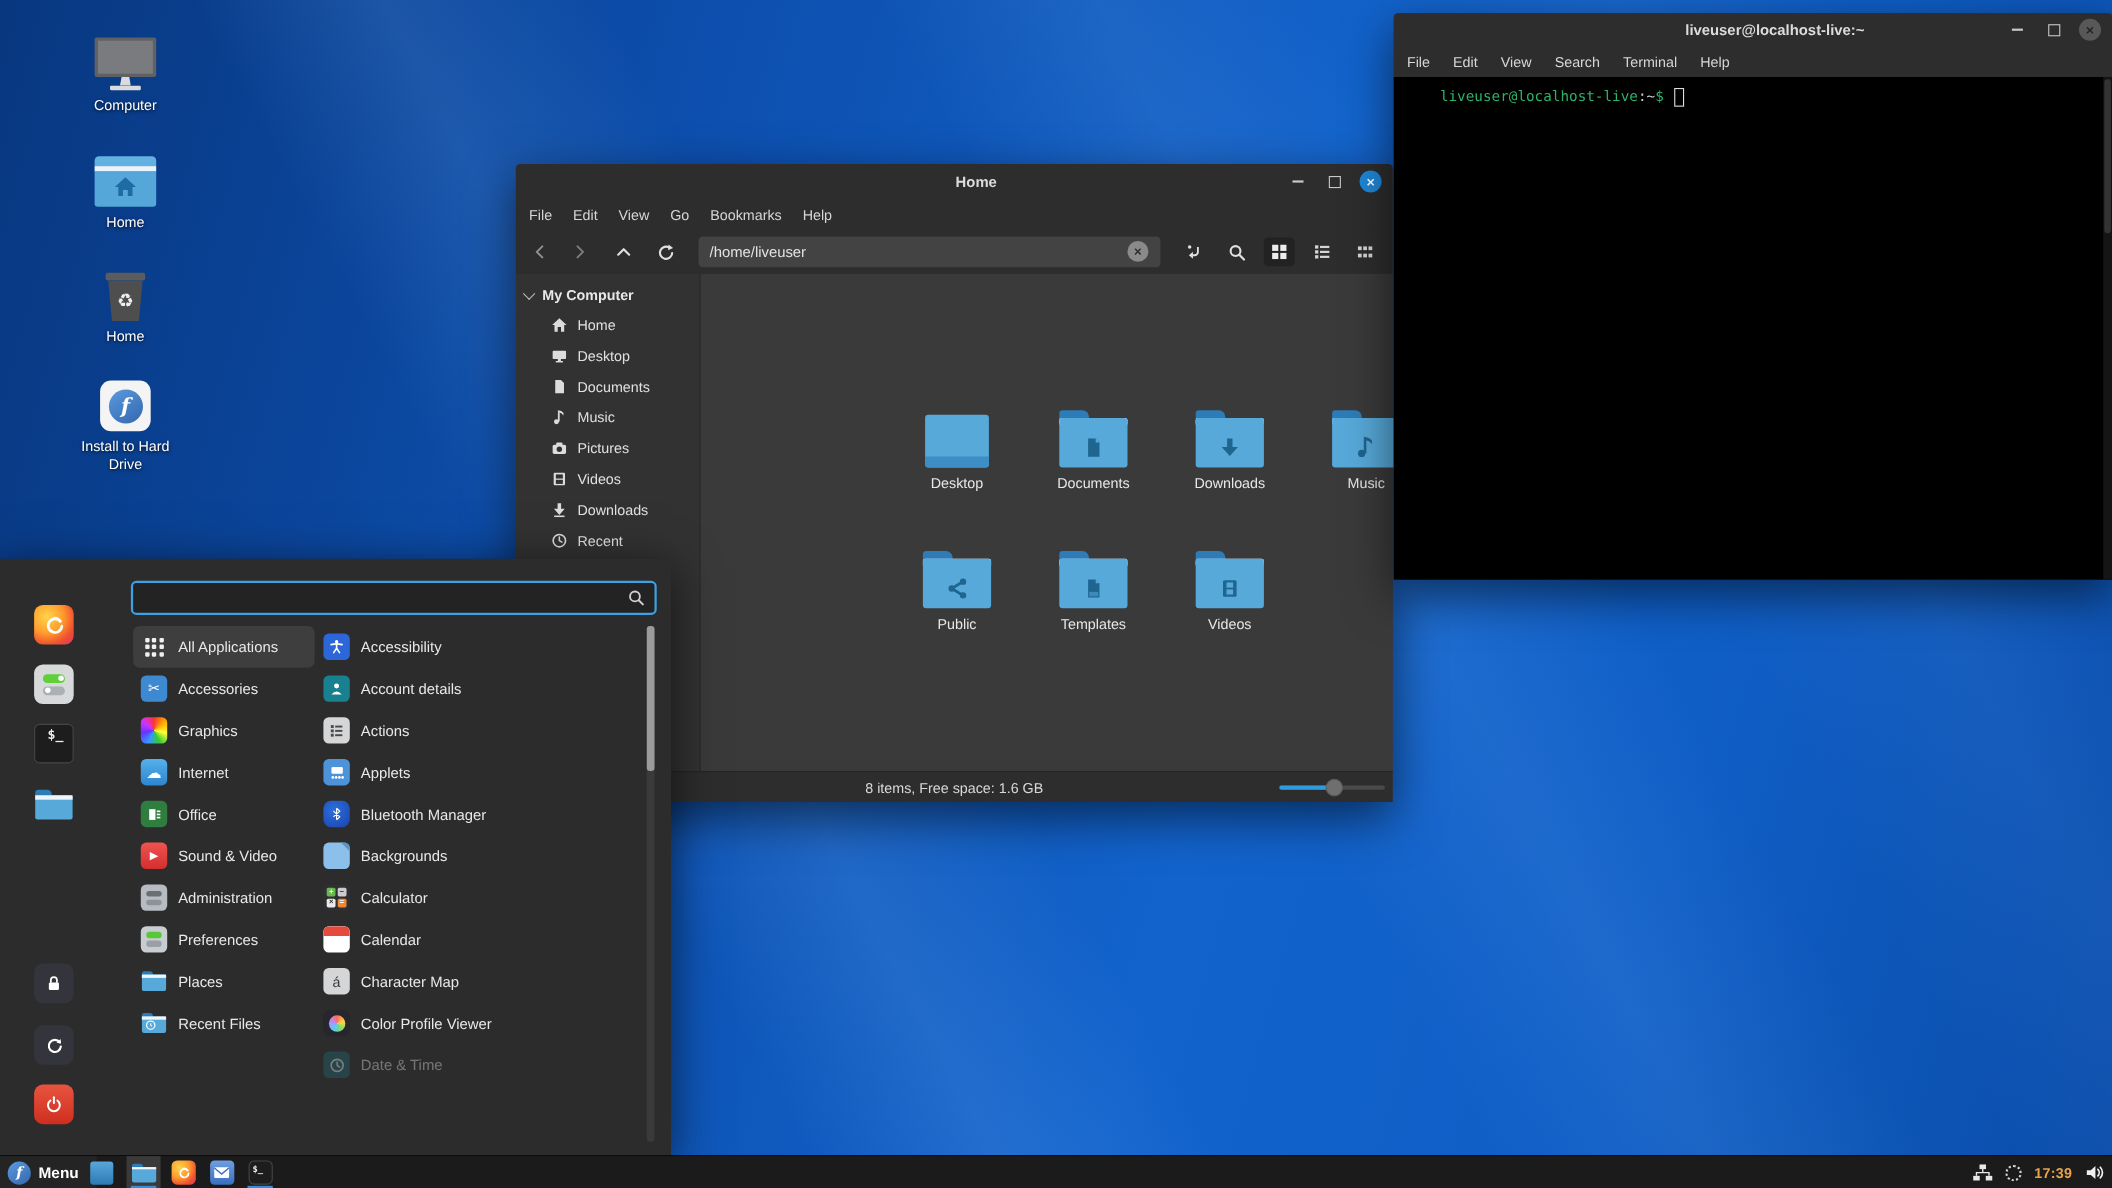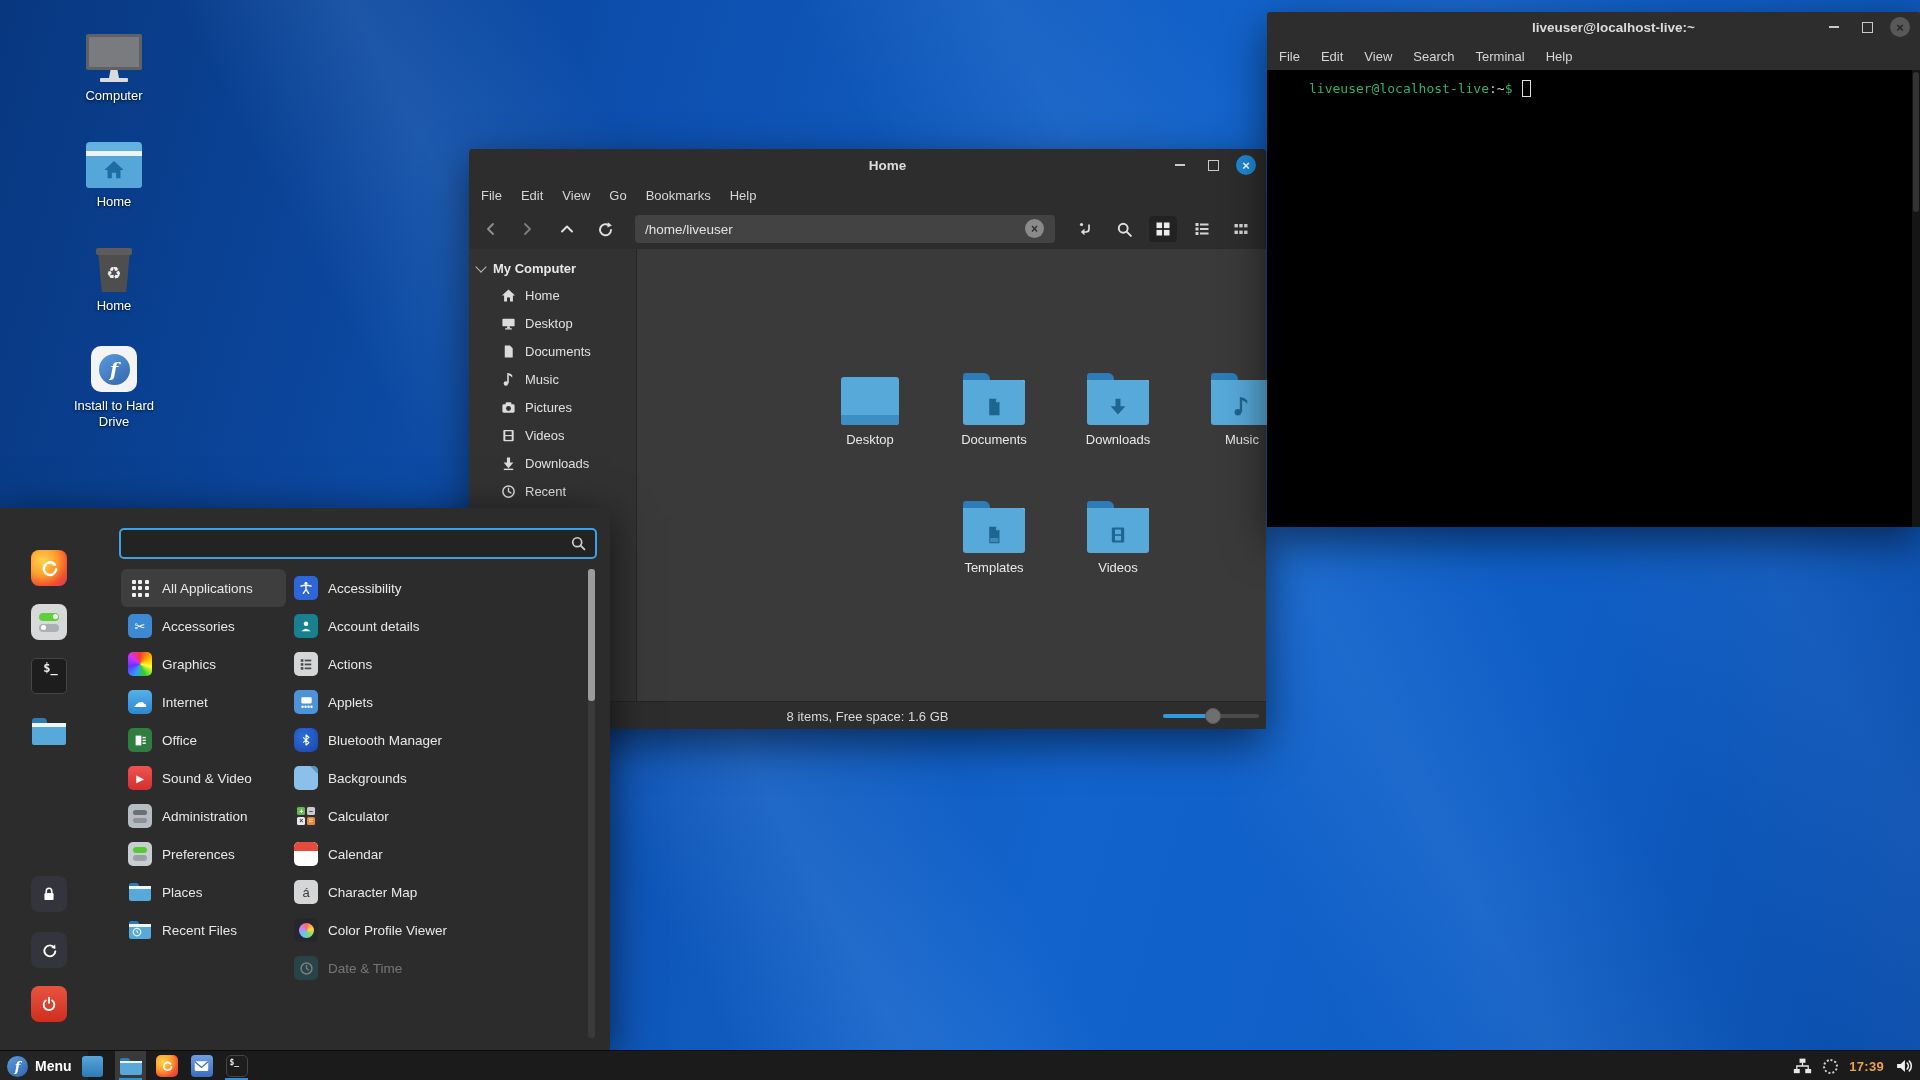--- a/index.html
+++ b/index.html
@@ -416,20 +416,38 @@
                     <rect x="5" y="3" width="6" height="3" rx="1" fill="#1e6590"></rect>
                     <circle cx="8" cy="9.2" r="2.7" fill="#57a9da"></circle>
                     <circle cx="8" cy="9.2" r="1.4" fill="#1e6590"></circle>
                   </svg>
                 </div>
               </div>
             </div>
           <div class="flabel">Pictures</div>
         </div>
 
+        <div class="fcell" style="left:171px;top:240px">
+          <div class="fico">
+              <div class="bf">
+                <div class="tab"></div>
+                <div class="strip"></div>
+                <div class="body"></div>
+            <div class="emb">
+                  <svg width="22" height="22" viewBox="0 0 16 16">
+                    <path d="M4.5 8 L12 3.5 M4.5 8 L12 12.5" stroke="#1e6590" stroke-width="1.8"></path>
+                    <circle cx="4.5" cy="8" r="2.1" fill="#1e6590"></circle>
+                    <circle cx="12" cy="3.5" r="2.1" fill="#1e6590"></circle>
+                    <circle cx="12" cy="12.5" r="2.1" fill="#1e6590"></circle>
+                  </svg>
+                </div>
+              </div>
+            </div>
+          <div class="flabel">Public</div>
+        </div>
         <div class="fcell" style="left:295px;top:240px">
           <div class="fico">
               <div class="bf">
                 <div class="tab"></div>
                 <div class="strip"></div>
                 <div class="body"></div>
             <div class="emb">
                   <svg width="22" height="22" viewBox="0 0 16 16">
                     <path d="M4.5 2 H9.5 L12 4.5 V14 H4.5 Z" fill="#1e6590"></path>
                     <path d="M9.5 2 L12 4.5 H9.5 Z" fill="#57a9da"></path>

